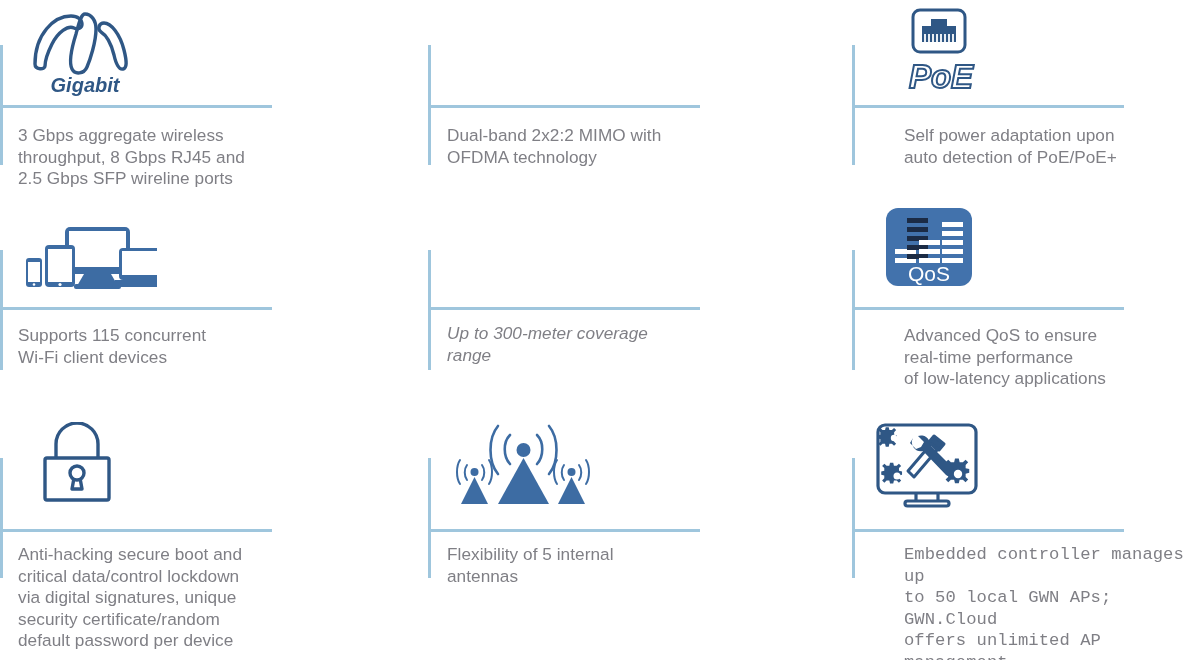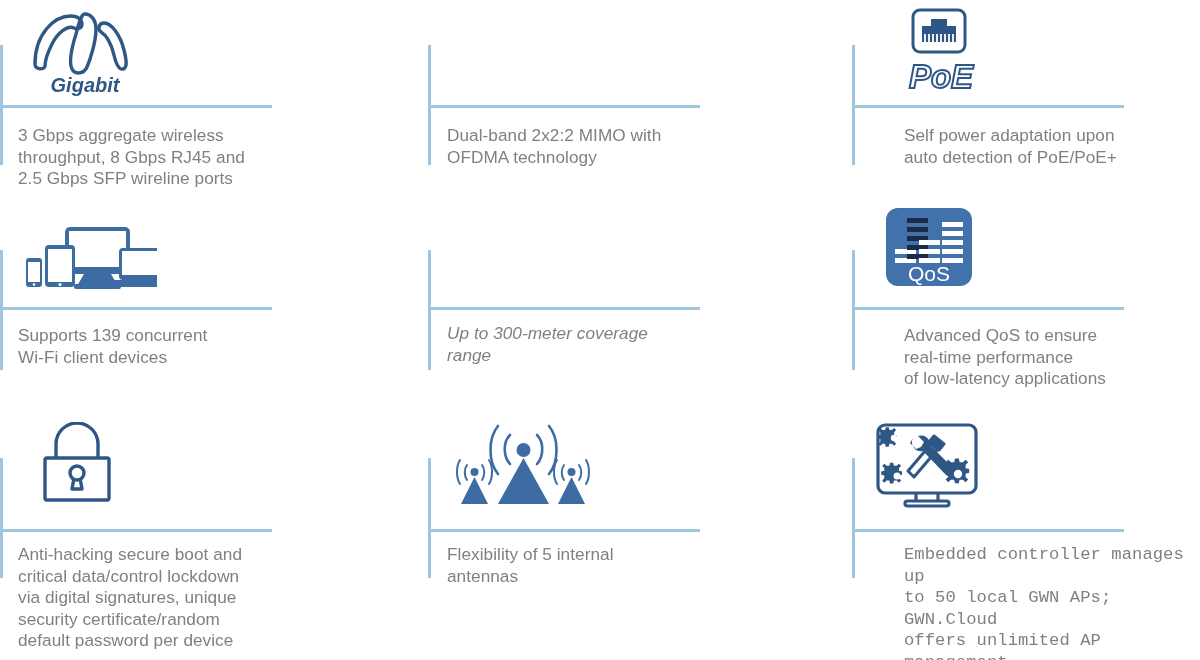--- a/index.html
+++ b/index.html
@@ -185,21 +185,21 @@
           <rect x="23" y="35" width="30" height="42" rx="4" ry="4"></rect>
           <rect x="26" y="39" width="24" height="33" fill="#ffffff"></rect>
           <circle cx="38" cy="74.5" r="1.6" fill="#ffffff"></circle>
 
           <rect x="4" y="48" width="16" height="29" rx="3" ry="3"></rect>
           <rect x="6" y="52" width="12" height="20" fill="#ffffff"></rect>
           <circle cx="12" cy="74.5" r="1.3" fill="#ffffff"></circle>
         </g>
       </svg>
     </div>
-    <div class="desc">Supports 139 concurrent
+    <div class="desc">Supports 115 concurrent
 Wi-Fi client devices</div>
   </div>
 
   <div class="feature r2 c2">
     <div class="vrule"></div>
     <div class="hrule"></div>
     <div class="desc">Up to 300-meter coverage
 range</div>
   </div>
 

